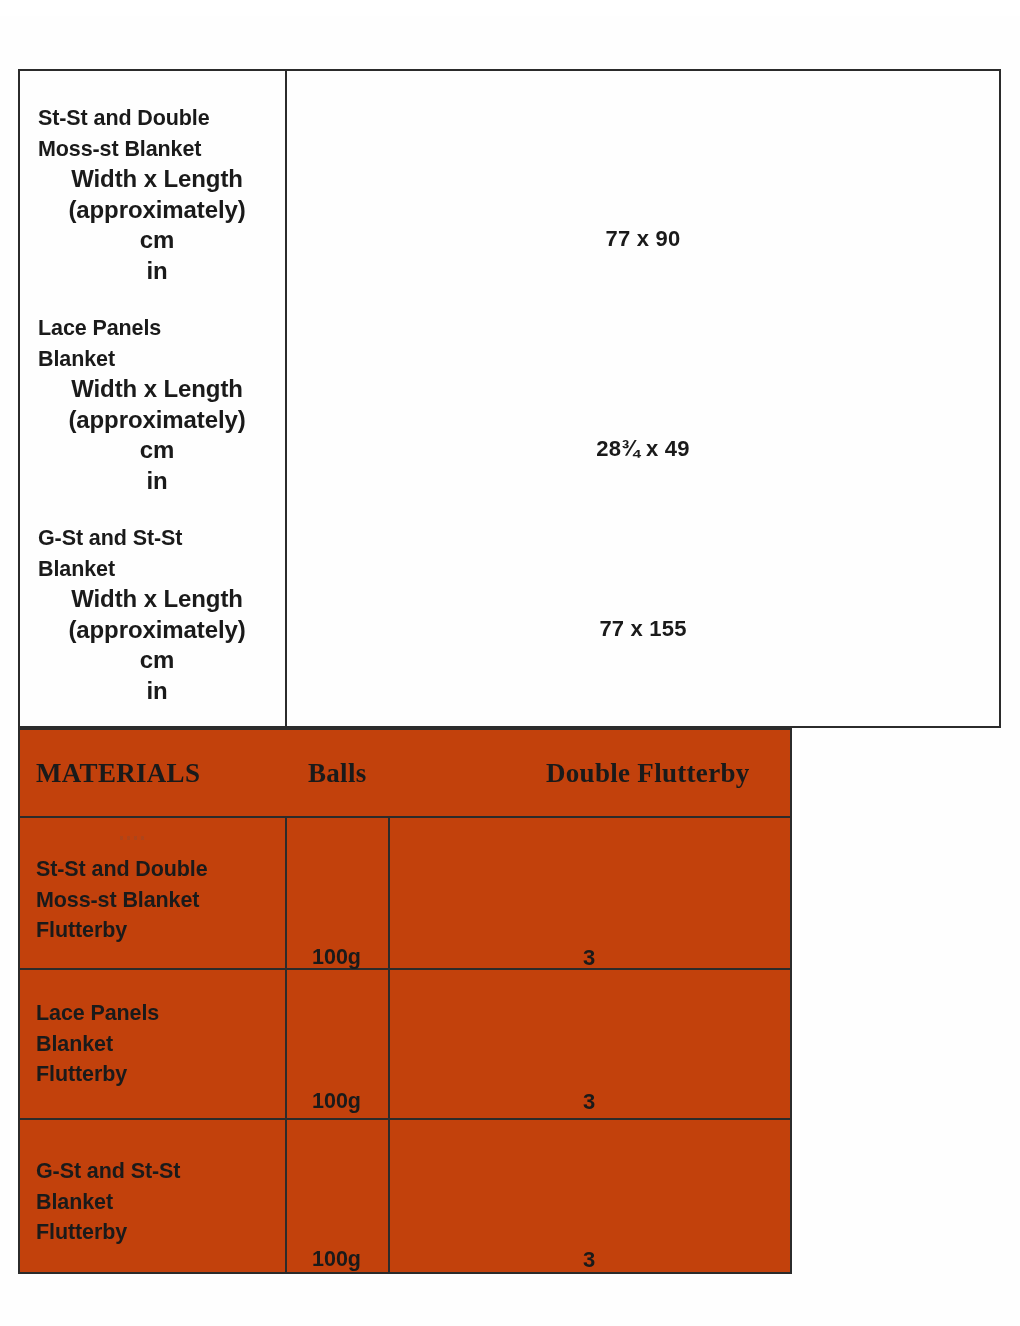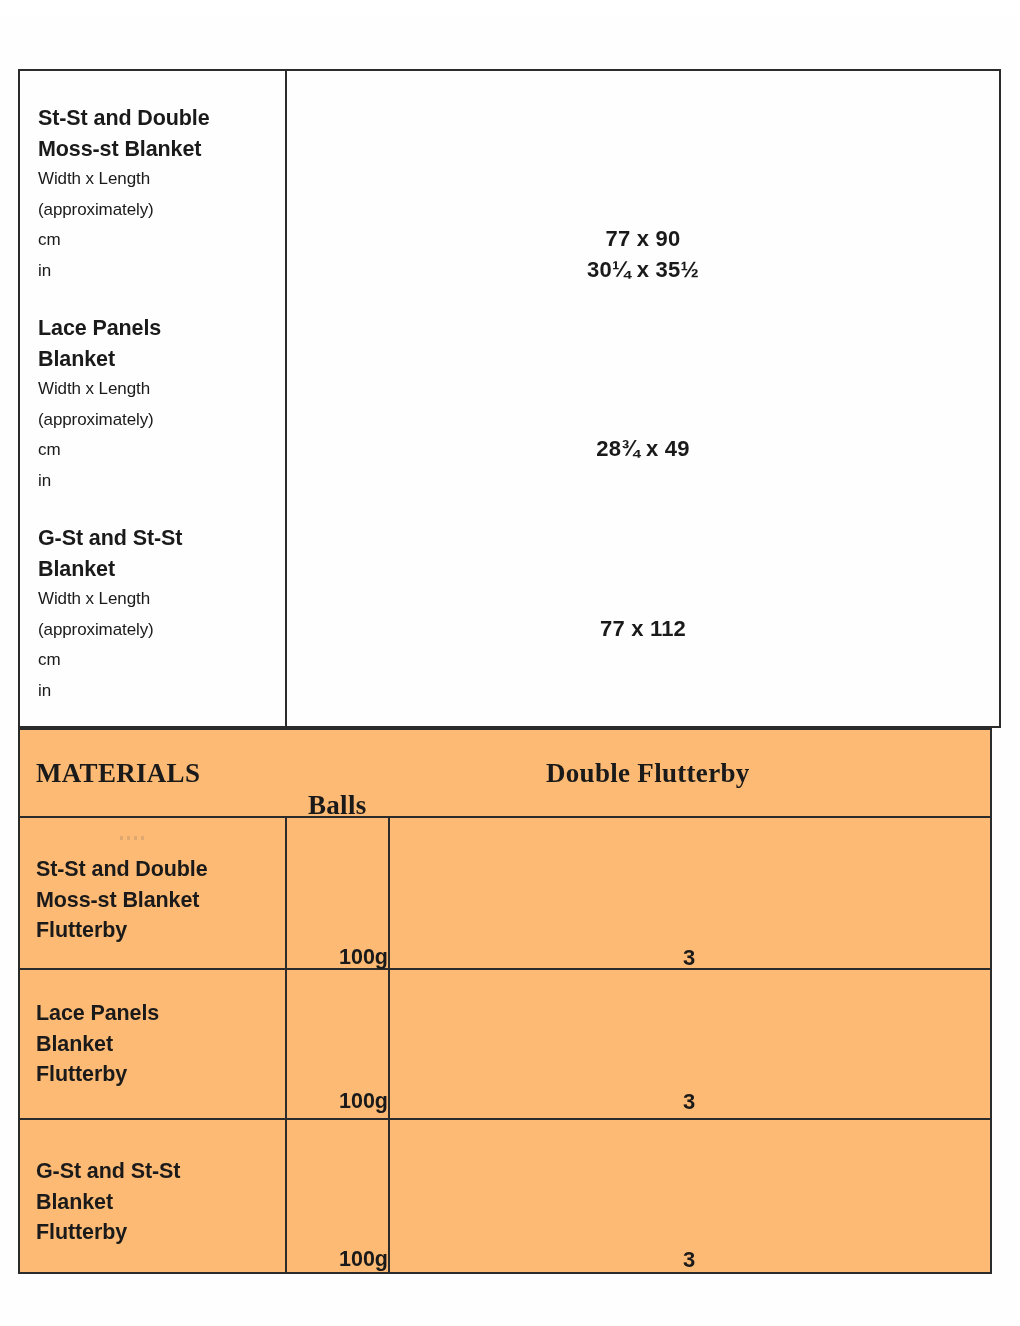--- a/index.html
+++ b/index.html
@@ -64,24 +64,25 @@
     left: 18px;
     width: 238px;
   }
   .dim-block .bold-line {
     font-weight: bold;
     font-size: 21.5px;
     line-height: 30.5px;
     letter-spacing: -0.1px;
   }
   .dim-block .plain-line {
-    font-weight: normal;
-    font-size: 17px;
+    font-weight: bold;
+    font-size: 24px;
     line-height: 30.5px;
     letter-spacing: -0.1px;
+    text-align: center;
   }
 
   .dim-values {
     position: absolute;
     left: 0;
     right: 0;
     text-align: center;
   }
   .dim-values .val-line {
     font-size: 22px;
@@ -97,46 +98,46 @@
 
   .vals1 { top: 152px; }
   .vals2 { top: 362px; }
   .vals3 { top: 542px; }
 
   
   .mat-table {
     position: absolute;
     left: 18px;
     top: 712px;
-    width: 974px;
+    width: 774px;
     height: 546px;
     box-sizing: border-box;
     border: 2px solid #2b2b2b;
-    background: #fdba74;
+    background: #c2410c;
   }
   .mat-head {
     position: absolute;
     left: 0;
     top: 0;
     width: 100%;
     height: 88px;
     border-bottom: 2px solid #2b2b2b;
     box-sizing: border-box;
   }
   .mat-head .h-cell {
     position: absolute;
     top: 28px;
     font-family: "Liberation Serif", serif;
     font-weight: bold;
     font-size: 27px;
     letter-spacing: 0.3px;
     white-space: nowrap;
   }
   .h-materials { left: 16px; }
-  .h-balls     { left: 288px; margin-top: 32px; }
+  .h-balls     { left: 288px; }
   .h-quality   { left: 526px; }
 
   .mat-row {
     position: absolute;
     left: 0;
     width: 100%;
     box-sizing: border-box;
   }
   .mat-row.r1 { top: 88px;  height: 152px; border-bottom: 2px solid #2b2b2b; }
   .mat-row.r2 { top: 240px; height: 150px; border-bottom: 2px solid #2b2b2b; }
@@ -169,21 +170,21 @@
     letter-spacing: -0.1px;
   }
   .mat-name.n1 { top: 36px; }
   .mat-name.n2 { top: 28px; }
   .mat-name.n3 { top: 36px; }
 
   .mat-balls {
     position: absolute;
     left: 265px;
     width: 103px;
-    text-align: right;
+    text-align: center;
     font-weight: bold;
     font-size: 21.5px;
   }
   .mat-balls.b1 { top: 127px; }
   .mat-balls.b2 { top: 119px; }
   .mat-balls.b3 { top: 127px; }
 
   .mat-qty {
     position: absolute;
     left: 368px;
@@ -244,29 +245,28 @@
         <div class="plain-line">cm</div>
         <div class="plain-line">in</div>
       </div>
 
     </div>
 
     <div class="dims-right">
 
       <div class="dim-values vals1">
         <div class="val-line">77 x 90</div>
-        <div class="val-line">30¼  x 35½</div>
       </div>
 
       <div class="dim-values vals2">
         <div class="val-line">28¾ x 49</div>
       </div>
 
       <div class="dim-values vals3">
-        <div class="val-line">77 x 112</div>
+        <div class="val-line">77 x 155</div>
       </div>
 
     </div>
   </div>
 
   <div class="mat-table">
 
     <div class="mat-head">
       <div class="h-cell h-materials">MATERIALS</div>
       <div class="h-cell h-balls">Balls</div>

